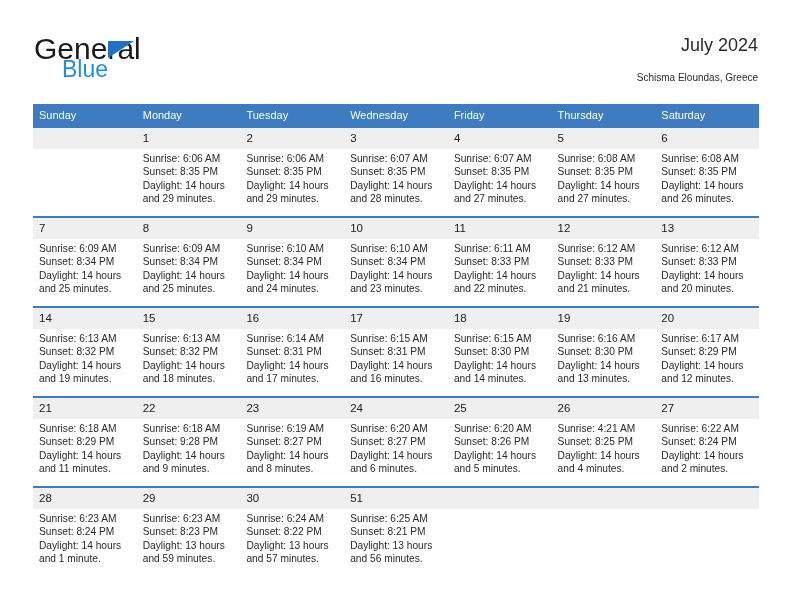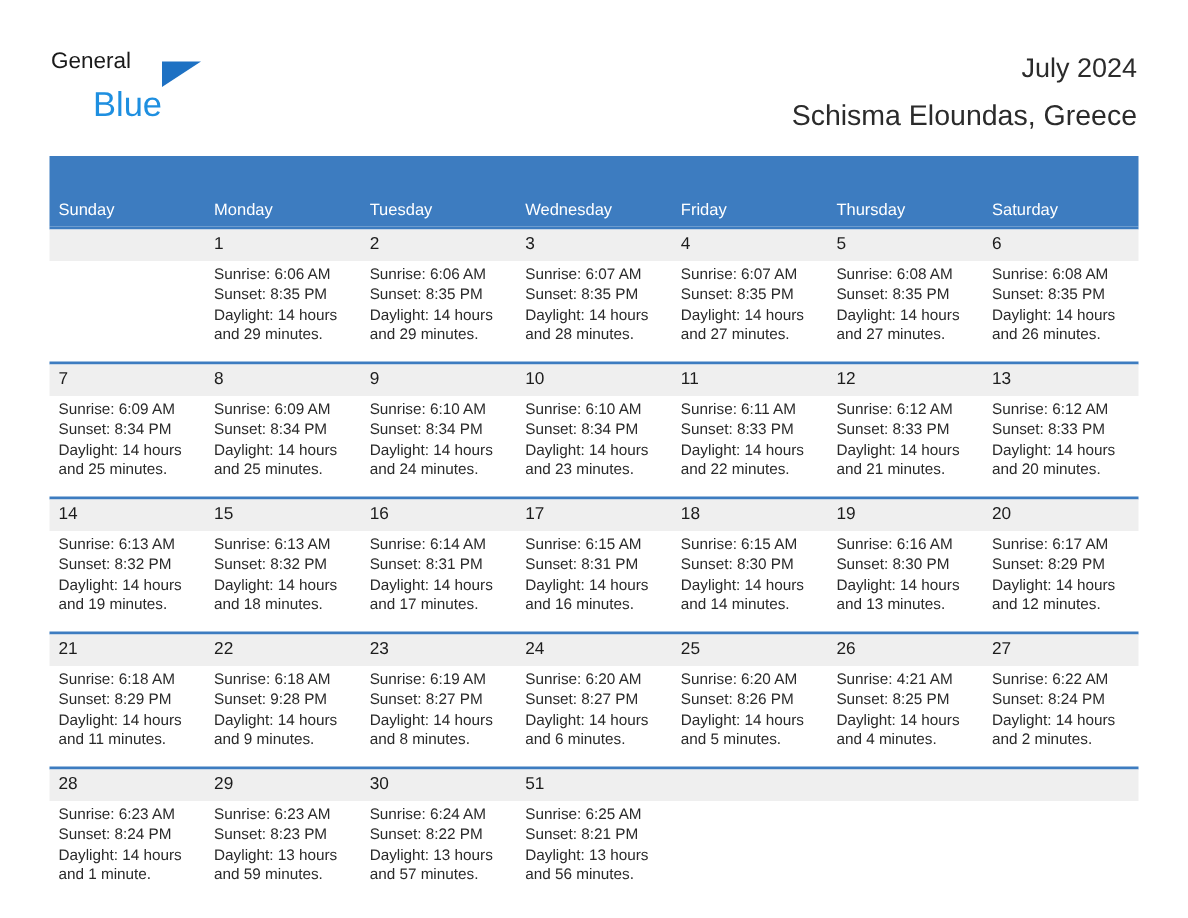--- a/index.html
+++ b/index.html
@@ -33,21 +33,21 @@
     position: absolute;
     left: 34px;
     top: 32px;
     width: 200px;
     height: 54px;
   }
   .logo-general {
     position: absolute;
     left: 0;
     top: 0;
-    font-size: 15px;
+    font-size: 30px;
     letter-spacing: 0px;
     color: #1a1a1a;
     font-family: "Liberation Sans", sans-serif;
   }
   .logo-triangle {
     position: absolute;
     left: 74px;
     top: 9px;
     width: 0;
     height: 0;
@@ -68,21 +68,21 @@
     top: 28px;
     text-align: right;
   }
   .month-title {
     font-size: 18px;
     color: #2b2b2b;
     line-height: 34px;
     white-space: nowrap;
   }
   .location {
-    font-size: 19px;
+    font-size: 10px;
     color: #2b2b2b;
     line-height: 20px;
     margin-top: 6px;
     white-space: nowrap;
   }
 
   
   .calendar {
     position: absolute;
     left: 33px;
@@ -95,21 +95,20 @@
     background: #3d7cc0;
   }
   .dow-cell {
     flex: 1 1 0;
     box-sizing: border-box;
     padding: 4px 0 4px 6px;
     color: #ffffff;
     font-size: 11px;
     line-height: 14px;
     white-space: nowrap;
-    margin-top: 25px;
   }
 
   .week {
     width: 100%;
     border-top: 2px solid #3d7cc0;
   }
   .week:first-of-type {
     border-top: none;
   }
   .week-numbers {

